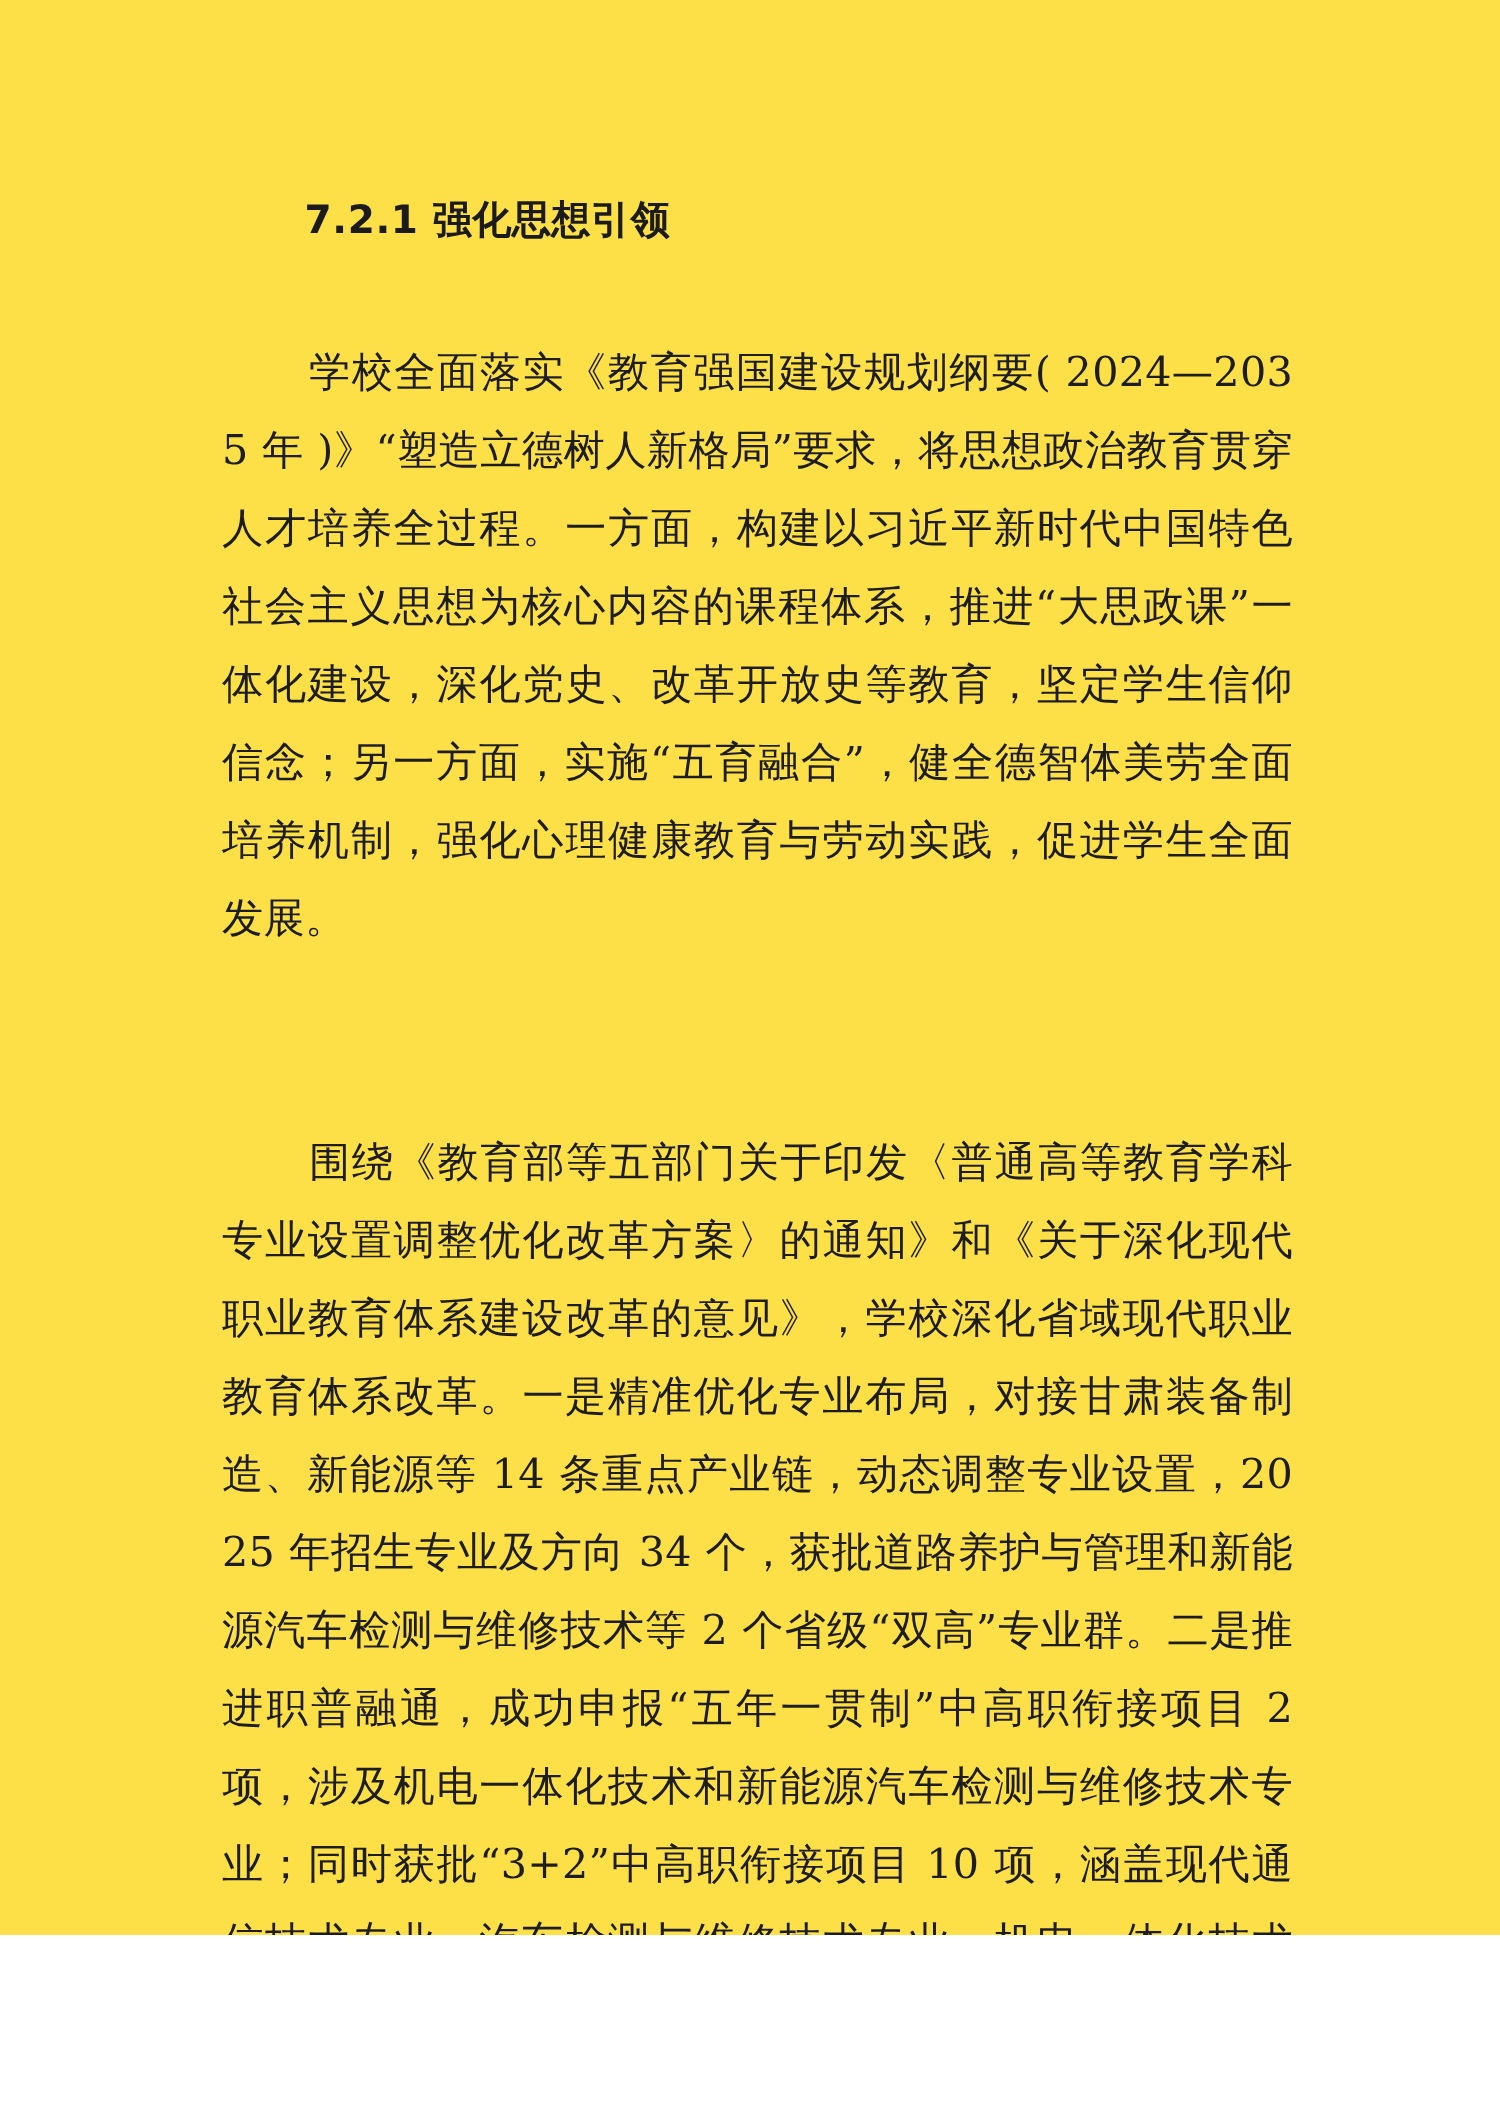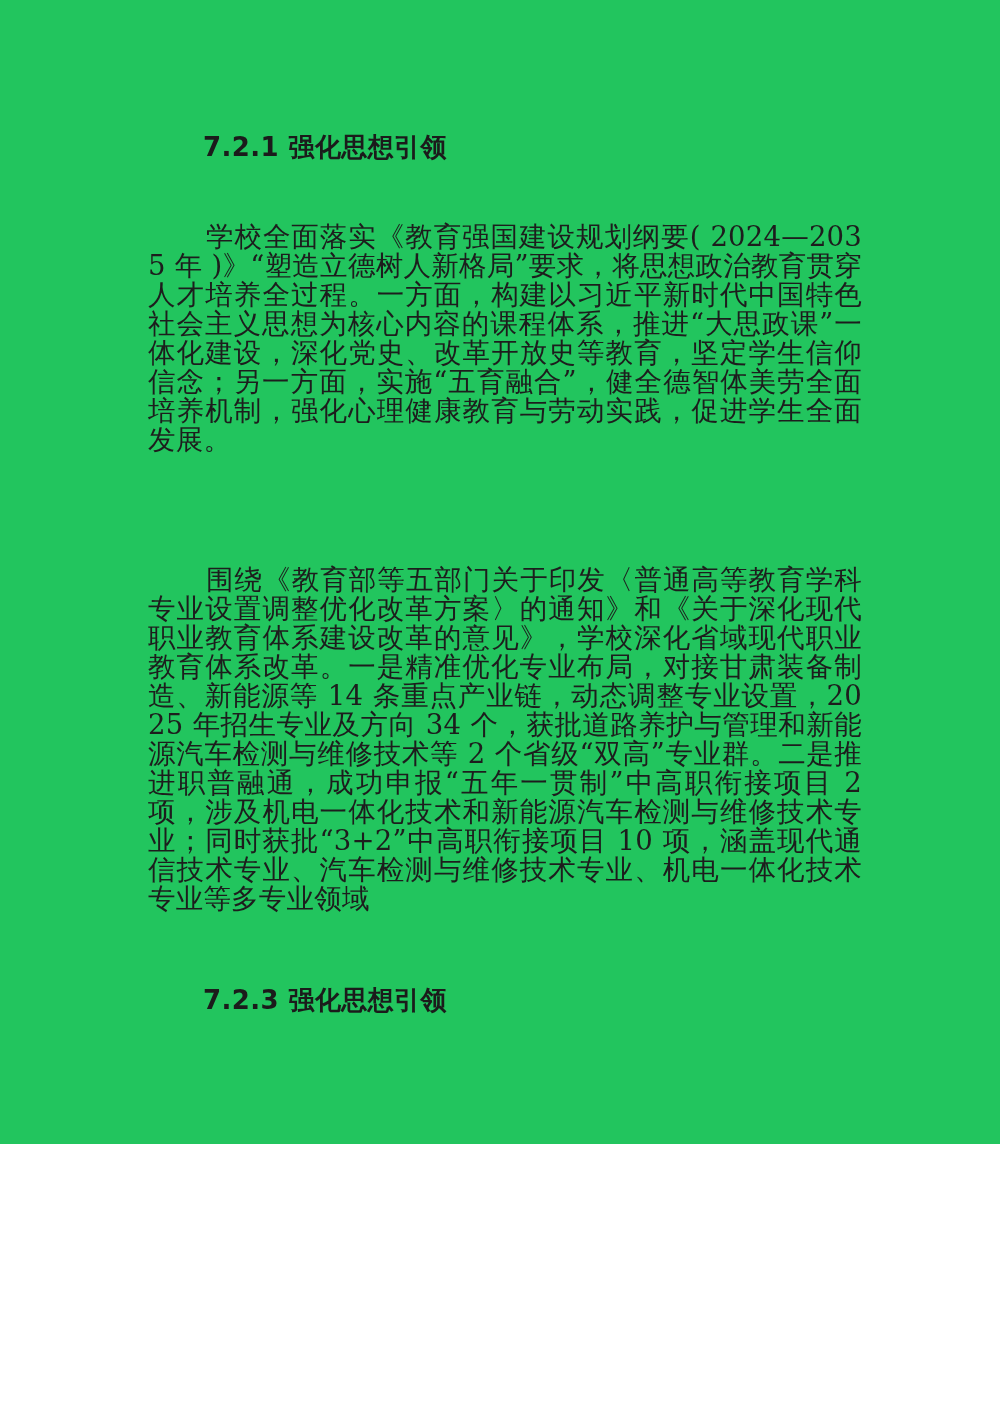--- a/index.html
+++ b/index.html
@@ -10,23 +10,23 @@
   }
 
   body {
     font-family: "DejaVu Serif", "Liberation Serif", serif;
     -webkit-font-smoothing: antialiased;
   }
 
   .page {
     position: relative;
     width: 1000px;
-    height: 1144px;
+    height: 1290px;
     margin: 0 auto;
-    background: #22c55e;
+    background: #fde047;
     overflow: hidden;
     box-sizing: border-box;
   }
 
   
   .content {
     position: absolute;
     left: 148px;
     top: 0;
     width: 714px;
@@ -41,21 +41,21 @@
     color: #1b1b1b;
     letter-spacing: 0.4px;
     text-indent: 55px;
     white-space: nowrap;
   }
 
   
   .para {
     font-family: "DejaVu Serif", "Liberation Serif", serif;
     font-size: 27.5px;
-    line-height: 29px;
+    line-height: 52px;
     color: #1d1d1d;
     text-align: justify;
     text-align-last: left;
     text-indent: 58px;
     letter-spacing: 0.2px;
     word-break: break-all;
   }
 
   .para b,
   .para .bold {

